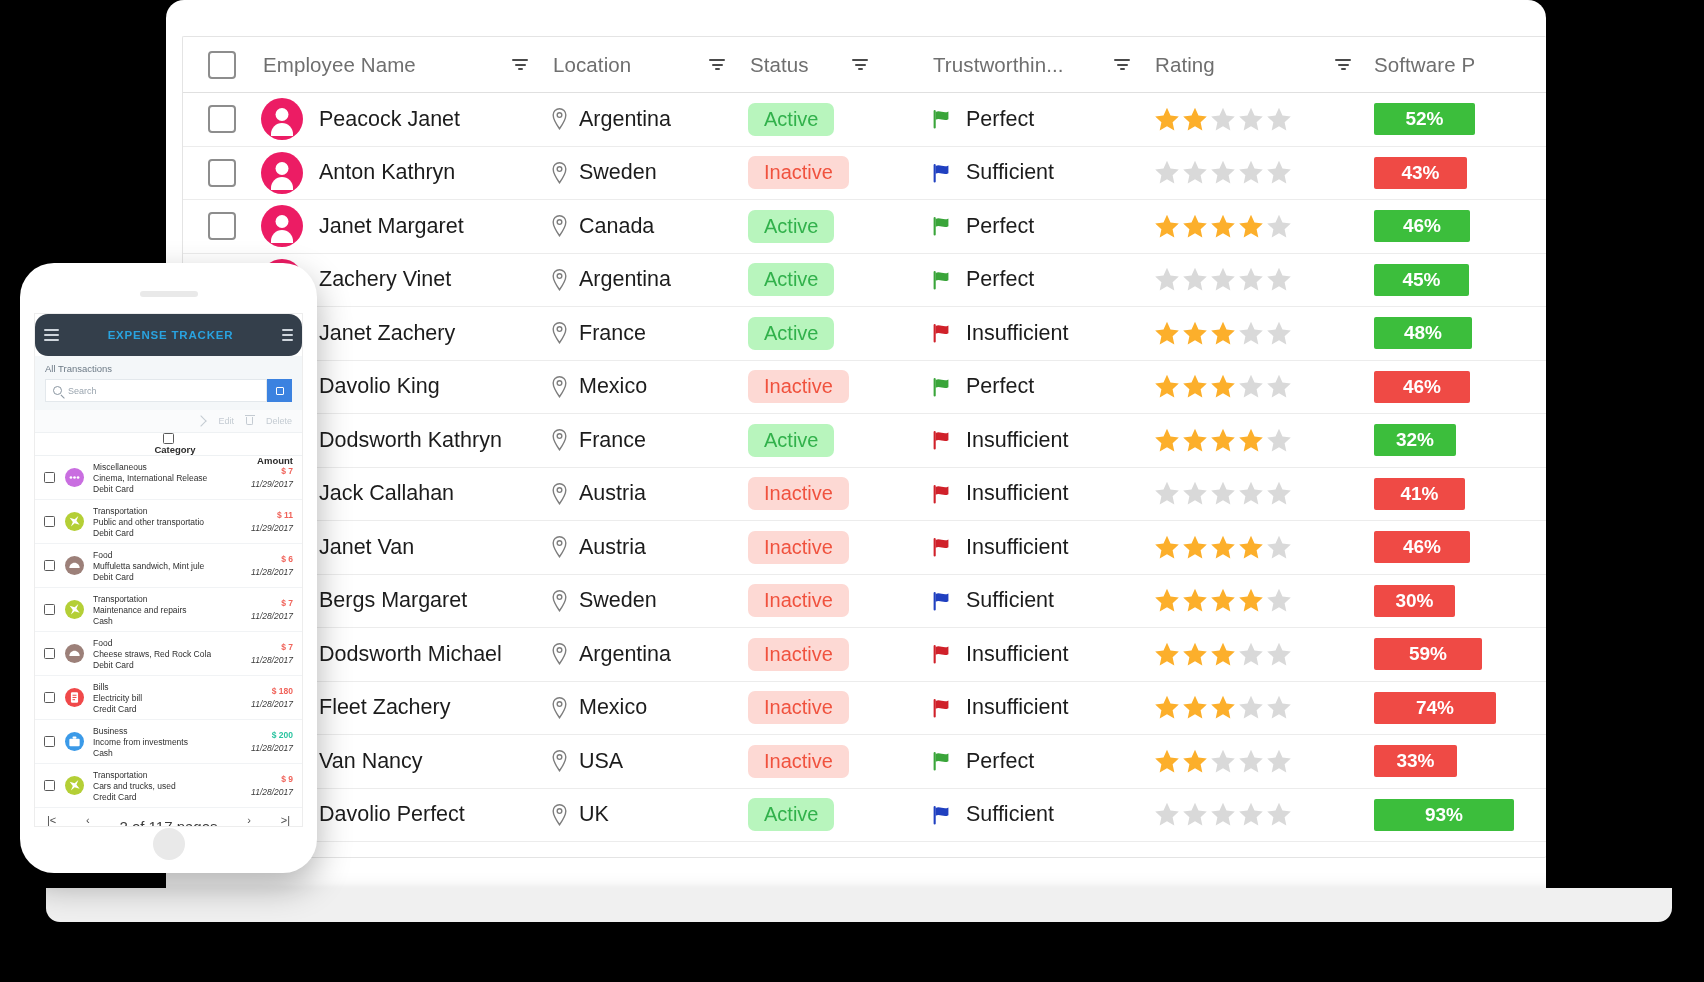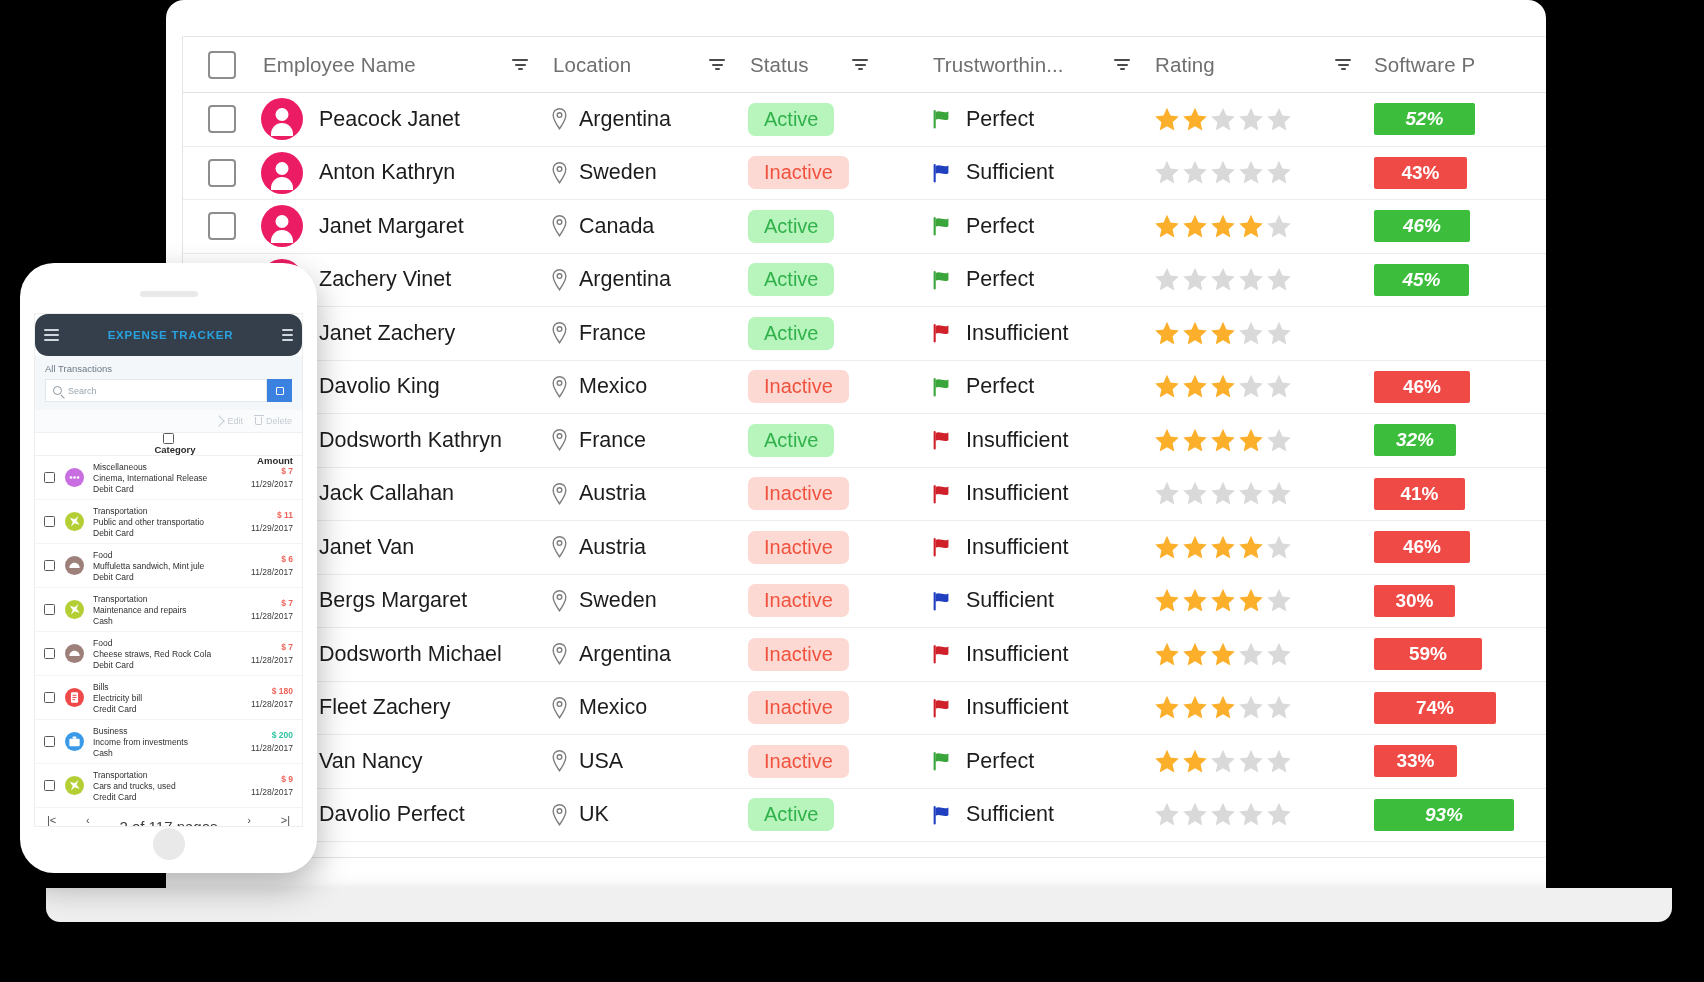--- a/index.html
+++ b/index.html
@@ -144,21 +144,21 @@
   .star { width: 28px; height: 27px; display:block; }
 
   
   .pct {
     height: 32px;
     border-radius: 2px;
     display:flex; align-items:center; justify-content:center;
     color:#fff; font-size:19px; font-weight:700;
     min-width: 54px;
   }
-  .pct.green { background:#3cbe3c;font-style:italic; }
+  .pct.green { background:#3cbe3c; }
   .pct.red   { background:#ef4a45; }
 
   
   #phone {
     position: absolute;
     left: 20px; top: 263px;
     width: 297px; height: 610px;
     background: #ffffff;
     border-radius: 34px;
     box-shadow: 0 14px 34px rgba(0,0,0,0.30);
@@ -214,21 +214,21 @@
     width:25px; height:23px; background:#3b82e0;
     display:flex; align-items:center; justify-content:center;
   }
   #ph-searchbtn .sq { width:8px; height:8px; border:1.5px solid #fff; border-radius:1px; }
 
   #ph-actionbar {
     height:23px; background:#fafbfc;
     display:flex; align-items:center; justify-content:flex-end; gap:12px;
     padding: 0 10px; border-bottom:1px solid #eef1f3;
   }
-  .ph-action { display:flex; align-items:center; gap:4px; font-size:9px; color:#c4cbd2; }
+  .ph-action { display:flex; align-items:center; gap:13px; font-size:9px; color:#c4cbd2; }
   .ph-pencil { width:8px; height:8px; border-bottom:1.4px solid #c4cbd2; border-right:1.4px solid #c4cbd2; transform:rotate(-45deg); }
   .ph-trash { width:7px; height:8px; border:1.3px solid #c4cbd2; border-top:none; border-radius:0 0 2px 2px; position:relative;}
   .ph-trash::before{content:""; position:absolute; left:-1.5px; top:-2.5px; width:10px; height:1.3px; background:#c4cbd2;}
 
   #ph-colhead {
     height: 23px; display:flex; align-items:center;
     padding: 0 9px; border-bottom:1px solid #eef1f3; background:#fff;flex-direction:column;
   }
   .ph-cb { width:11px; height:11px; border:1.4px solid #5a5a5a; border-radius:1.5px; flex:0 0 11px; }
   #ph-colhead .lbl { font-size:9.5px; font-weight:700; color:#2b2b2b; margin-left:13px; }
@@ -245,21 +245,21 @@
     flex:0 0 19px; display:flex; align-items:center; justify-content:center;
   }
   .ph-txt { display:flex; flex-direction:column; gap:1px; overflow:hidden; }
   .ph-cat { font-size:8.5px; color:#2f2f2f; white-space:nowrap; }
   .ph-desc { font-size:8.5px; color:#2f2f2f; white-space:nowrap; overflow:hidden; text-overflow:clip; max-width:118px;}
   .ph-pay { font-size:8.5px; color:#2f2f2f; white-space:nowrap;}
   .ph-right { margin-left:auto; display:flex; flex-direction:column; align-items:flex-end; gap:3px; }
   .ph-amt { font-size:8.5px; font-weight:600; }
   .ph-amt.neg { color:#f0635a; }
   .ph-amt.pos { color:#2bc4a0; }
-  .ph-date { font-size:8.5px; color:#3a3a3a; white-space:nowrap;}
+  .ph-date { font-size:8.5px; color:#3a3a3a; white-space:nowrap;font-style:italic;}
 
   #ph-pager {
     height: 24px; display:flex; align-items:center; justify-content:space-between;
     padding: 0 12px; background:#fff;
   }
   .pgbtn { font-size:11px; color:#4a4a4a; cursor:pointer; font-family:"Liberation Sans", sans-serif; }
   #ph-pagetext { font-size:15px; color:#3a3a3a;margin-top:13px; }
 </style>
 </head>
 <body>
@@ -549,20 +549,23 @@
                   <svg class="star" viewBox="0 0 24 24">
                     <path d="M12 1.6l3.1 6.9 7.4.8-5.5 5.1 1.5 7.4L12 18.1 5.5 21.8 7 14.4 1.5 9.3l7.4-.8z" fill="#fcaf2b"></path>
                   </svg>
                   <svg class="star" viewBox="0 0 24 24">
                     <path d="M12 1.6l3.1 6.9 7.4.8-5.5 5.1 1.5 7.4L12 18.1 5.5 21.8 7 14.4 1.5 9.3l7.4-.8z" fill="#d9d9d9"></path>
                   </svg>
                   <svg class="star" viewBox="0 0 24 24">
                     <path d="M12 1.6l3.1 6.9 7.4.8-5.5 5.1 1.5 7.4L12 18.1 5.5 21.8 7 14.4 1.5 9.3l7.4-.8z" fill="#d9d9d9"></path>
                   </svg>
                 </span>
+              </div>
+              <div class="c-soft">
+                <span class="pct green" style="width:98px">48%</span>
               </div>
             </div>
             <div class="row">
               <div class="c-check">
                 <div class="cbox"></div>
               </div>
               <div class="c-name">
                 <span class="avatar"></span>
                 <span class="name-text">Davolio King</span>
               </div>

